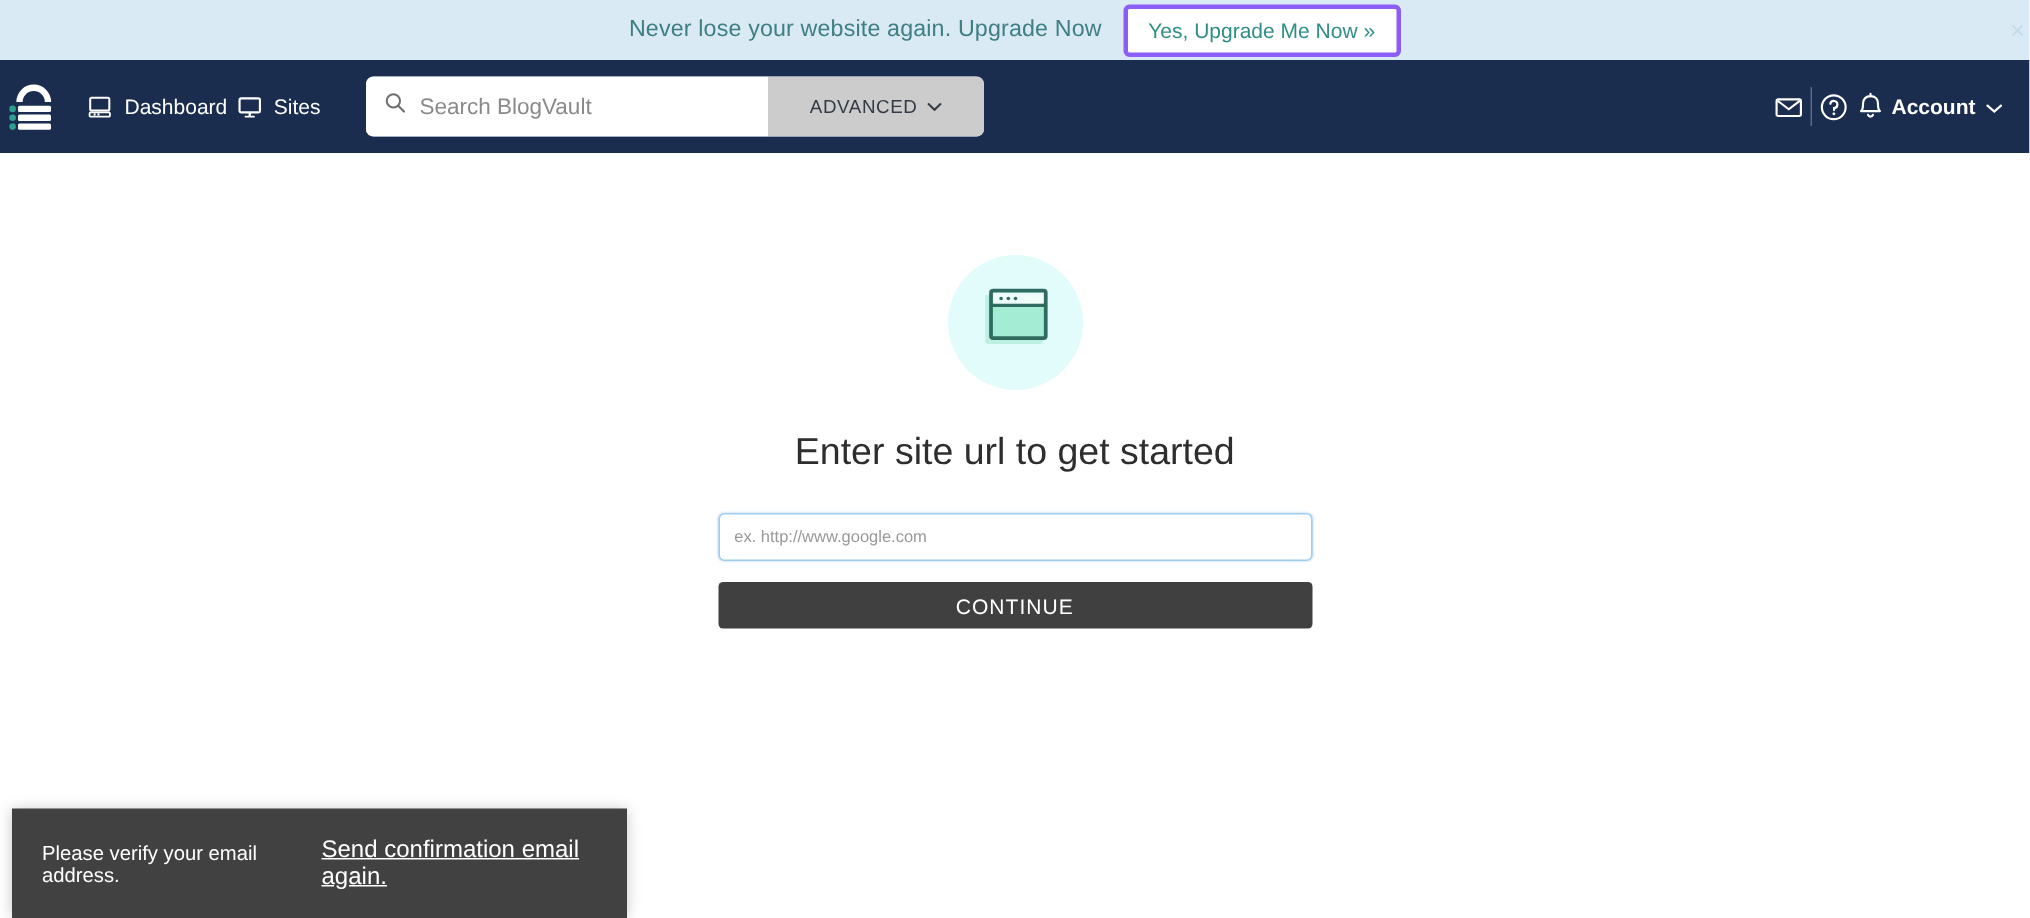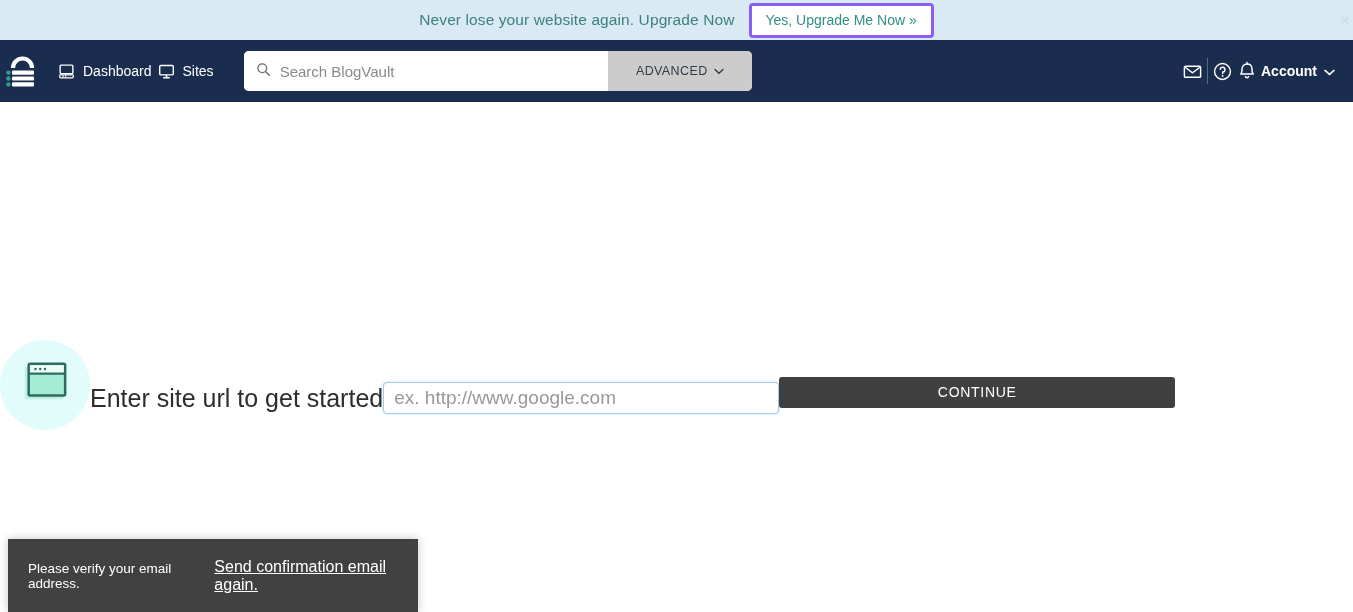--- a/index.html
+++ b/index.html
@@ -82,21 +82,21 @@
     font-family: "Liberation Sans", sans-serif;
   }
   .nav-link .ic { display: flex; align-items: center; }
 
   
   .search-wrap {
     margin-left: 30px;
     display: flex;
     align-items: center;
     height: 40px;
-    width: 508px;
+    width: 412px;
     border-radius: 5px;
     overflow: hidden;
     background: #ffffff;
   }
   .search-field {
     flex: 1;
     display: flex;
     align-items: center;
     gap: 9px;
     height: 100%;
@@ -144,21 +144,21 @@
     font-weight: bold;
     color: #ffffff;
     cursor: pointer;
     margin-right: 4px;
     font-family: "Liberation Sans", sans-serif;
   }
 
   
   .main {
     display: flex;
-    flex-direction: row;
+    flex-direction: column;
     align-items: center;
     padding-top: 68px;
     background: #ffffff;
     height: calc(612px - 52px - 62px);
   }
   .hero-circle {
     width: 90px;
     height: 90px;
     border-radius: 50%;
     background: #e2fbfb;
@@ -173,21 +173,21 @@
     font-weight: normal;
     font-family: "Liberation Sans", sans-serif;
   }
   .url-input {
     margin-top: 26px;
     width: 396px;
     height: 32px;
     border: 1px solid #9fcdf0;
     border-radius: 4px;
     padding: 0 10px;
-    font-size: 19px;
+    font-size: 11px;
     color: #333;
     outline: none;
     box-shadow: 0 0 2px rgba(130,180,230,.6);
     font-family: "Liberation Sans", sans-serif;
   }
   .url-input::placeholder { color: #999999; }
   .continue-btn {
     margin-top: 14px;
     width: 396px;
     height: 31px;

